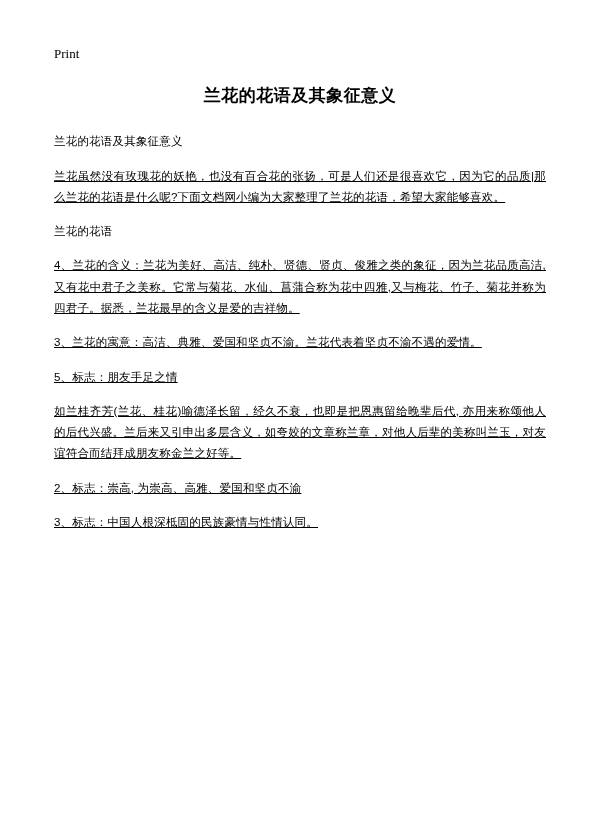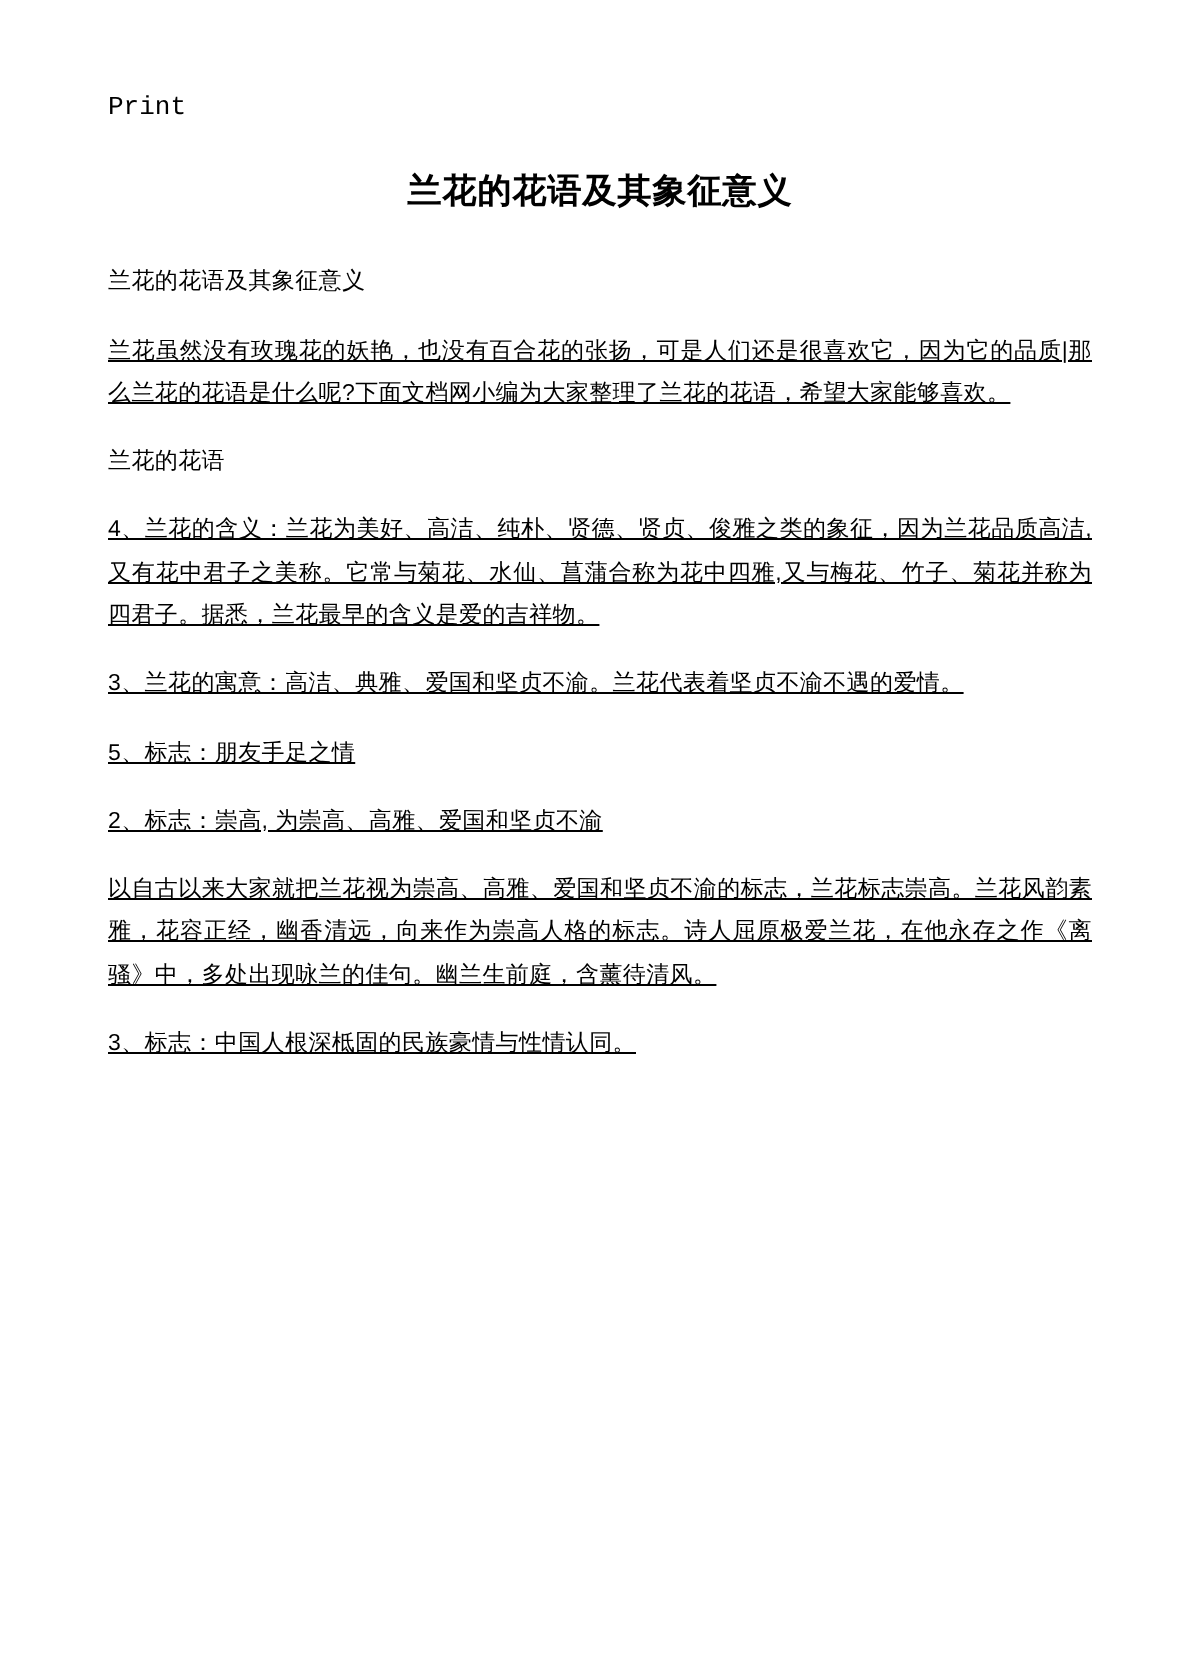--- a/index.html
+++ b/index.html
@@ -15,21 +15,21 @@
     overflow: hidden;
   }
   .page {
     width: 600px;
     height: 828px;
     box-sizing: border-box;
     padding: 46px 54px 0 54px;
     position: relative;
   }
   .print-link {
-    font-family: Liberation Mono, monospace;
+    font-family: Liberation Serif, serif;
     font-size: 13px;
     color: #000;
     line-height: 1.2;
     margin-bottom: 22px;
   }
   .doc-title {
     text-align: center;
     font-size: 17px;
     font-weight: bold;
     letter-spacing: 0.5px;
@@ -60,18 +60,18 @@
 
   <h1 class="doc-title">兰花的花语及其象征意义</h1>
 
   <div class="body-content">
     <p class="sub-head">兰花的花语及其象征意义</p>
     <p class="para">兰花虽然没有玫瑰花的妖艳，也没有百合花的张扬，可是人们还是很喜欢它，因为它的品质|那么兰花的花语是什么呢?下面文档网小编为大家整理了兰花的花语，希望大家能够喜欢。</p>
     <p class="sub-head">兰花的花语</p>
     <p class="para">4、兰花的含义：兰花为美好、高洁、纯朴、贤德、贤贞、俊雅之类的象征，因为兰花品质高洁,又有花中君子之美称。它常与菊花、水仙、菖蒲合称为花中四雅,又与梅花、竹子、菊花并称为四君子。据悉，兰花最早的含义是爱的吉祥物。</p>
     <p class="para">3、兰花的寓意：高洁、典雅、爱国和坚贞不渝。兰花代表着坚贞不渝不遇的爱情。</p>
     <p class="para">5、标志：朋友手足之情</p>
+    <p class="para">如兰桂齐芳(兰花、桂花)喻德泽长留，经久不衰，也即是把恩惠留给晚辈后代, 亦用来称颂他人的后代兴盛。兰后来又引申出多层含义，如夸姣的文章称兰章，对他人后辈的美称叫兰玉，对友谊符合而结拜成朋友称金兰之好等。</p>
     <p class="para">2、标志：崇高, 为崇高、高雅、爱国和坚贞不渝</p>
-    <p class="para">以自古以来大家就把兰花视为崇高、高雅、爱国和坚贞不渝的标志，兰花标志崇高。兰花风韵素雅，花容正经，幽香清远，向来作为崇高人格的标志。诗人屈原极爱兰花，在他永存之作《离骚》中，多处出现咏兰的佳句。幽兰生前庭，含薰待清风。</p>
     <p class="para">3、标志：中国人根深柢固的民族豪情与性情认同。</p>
   </div>
 
 </div>
 
 </body></html>

